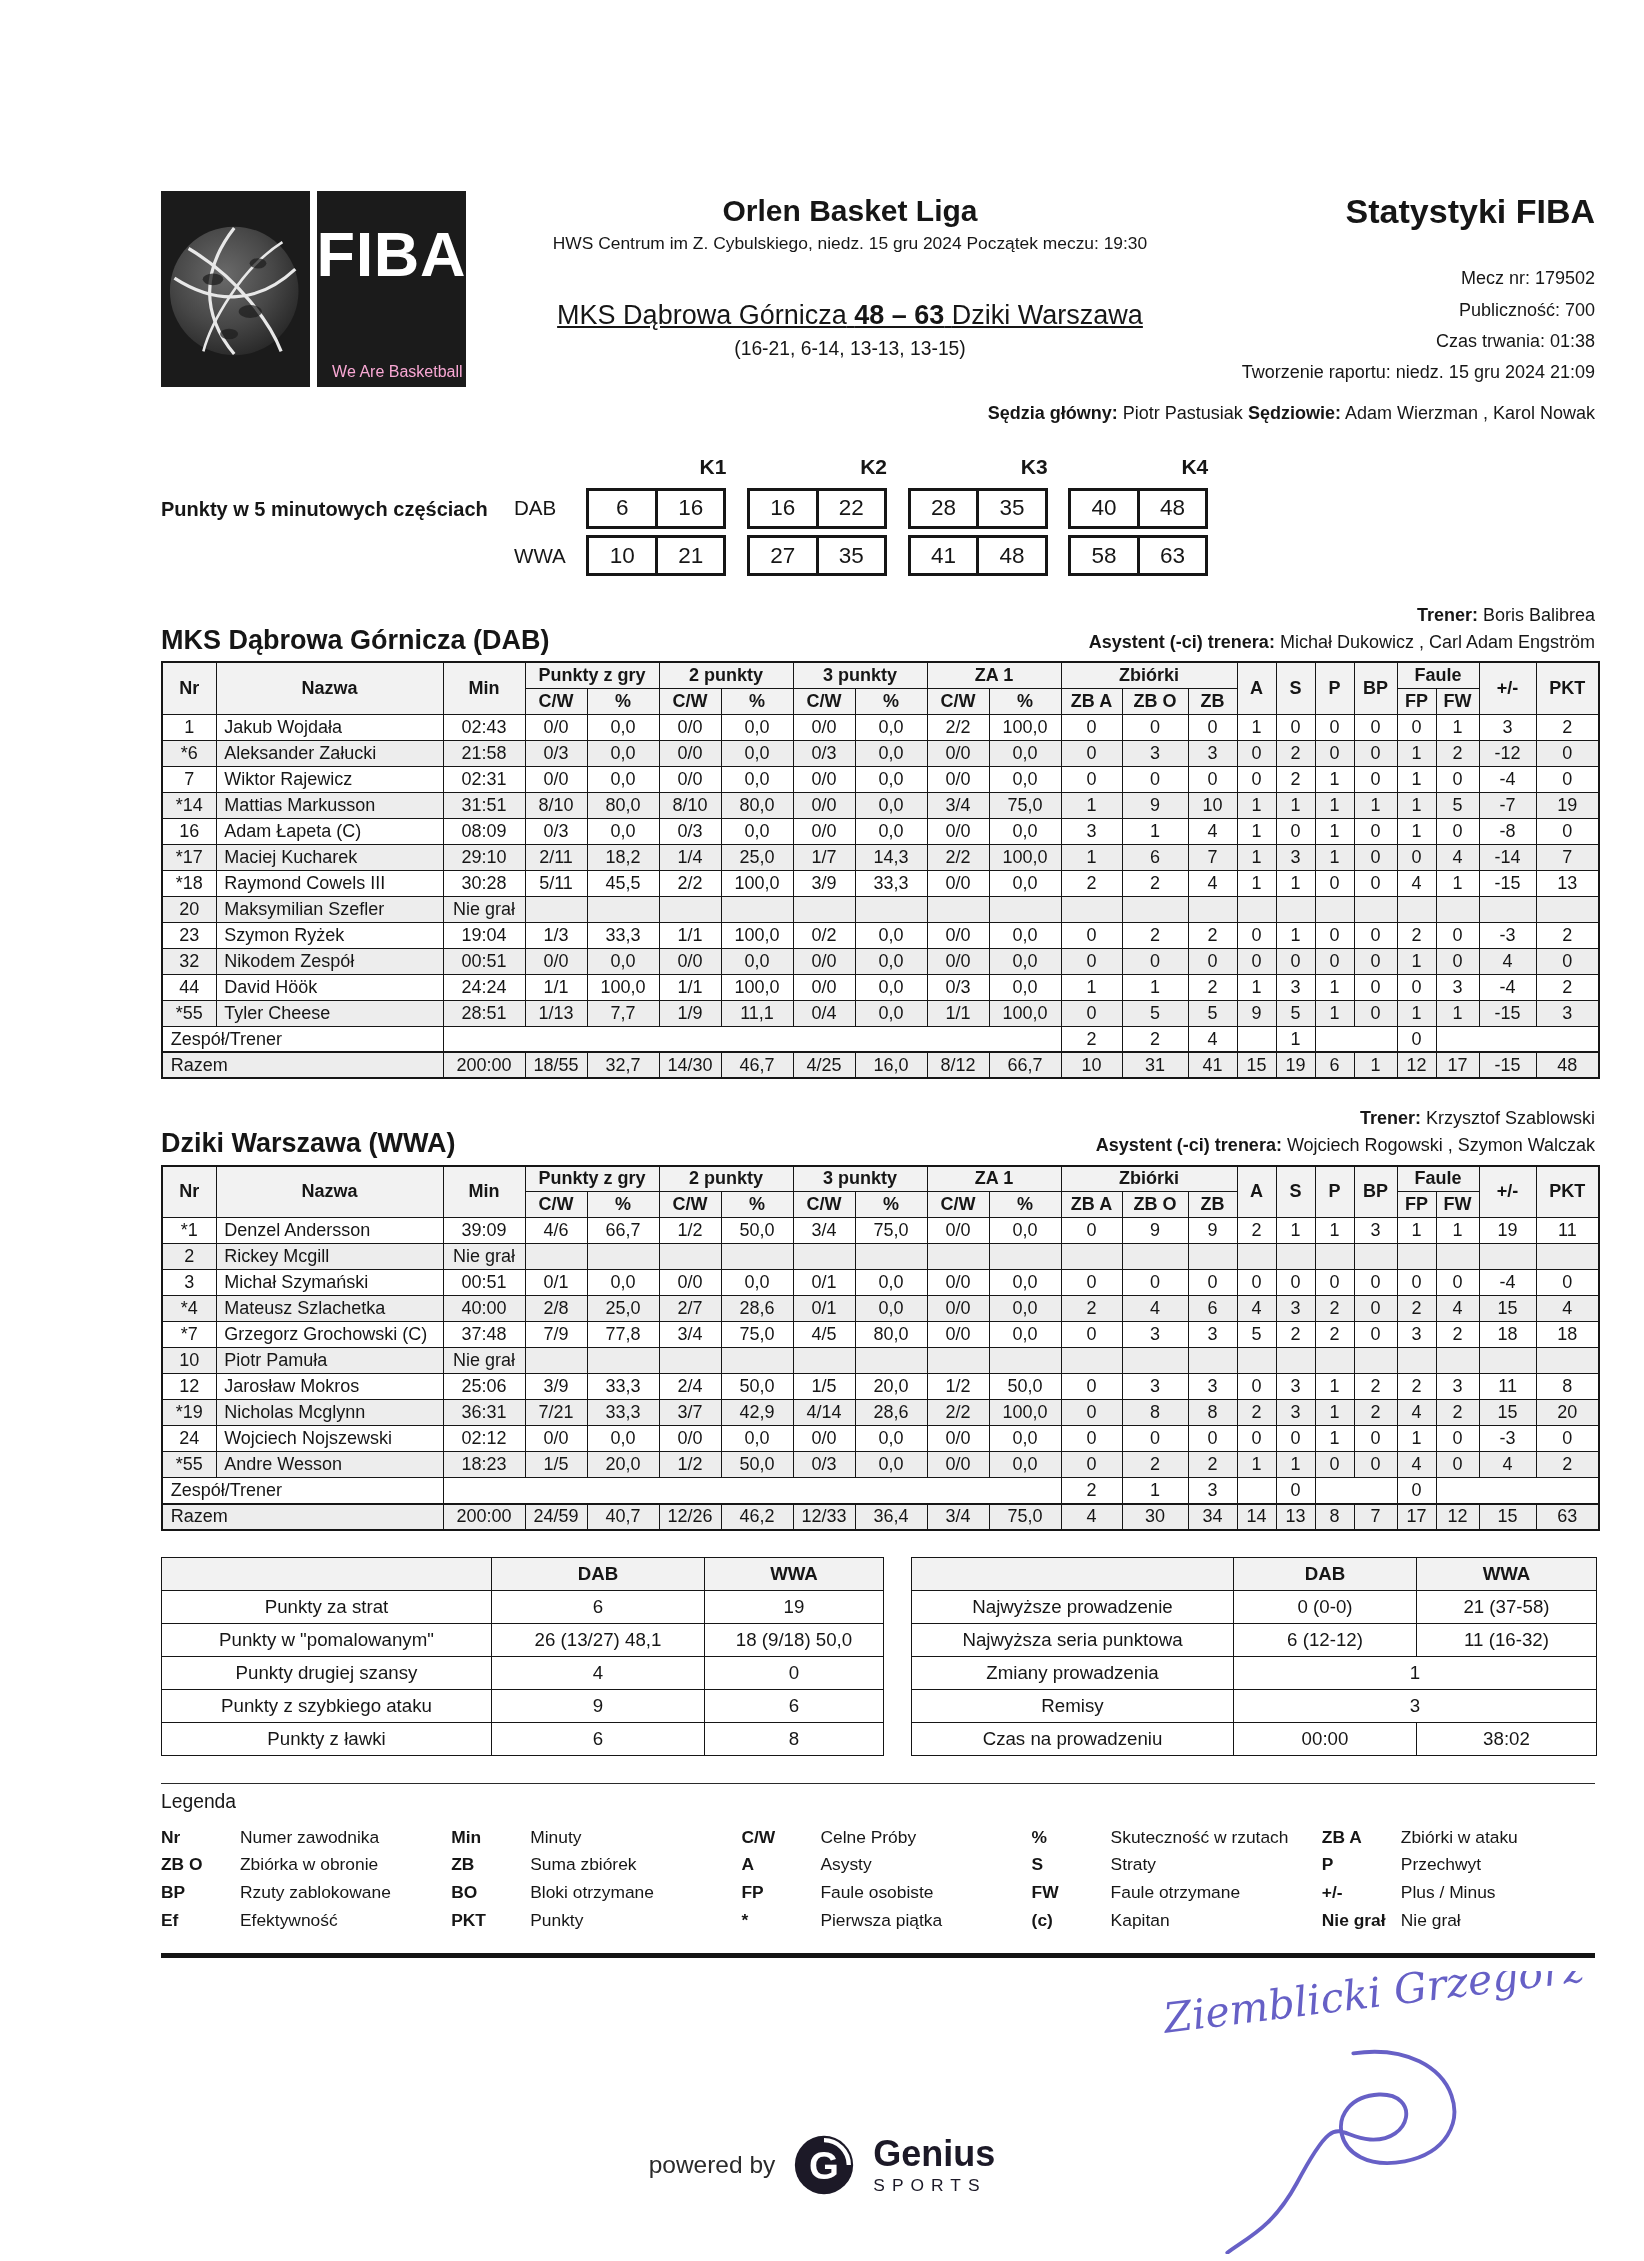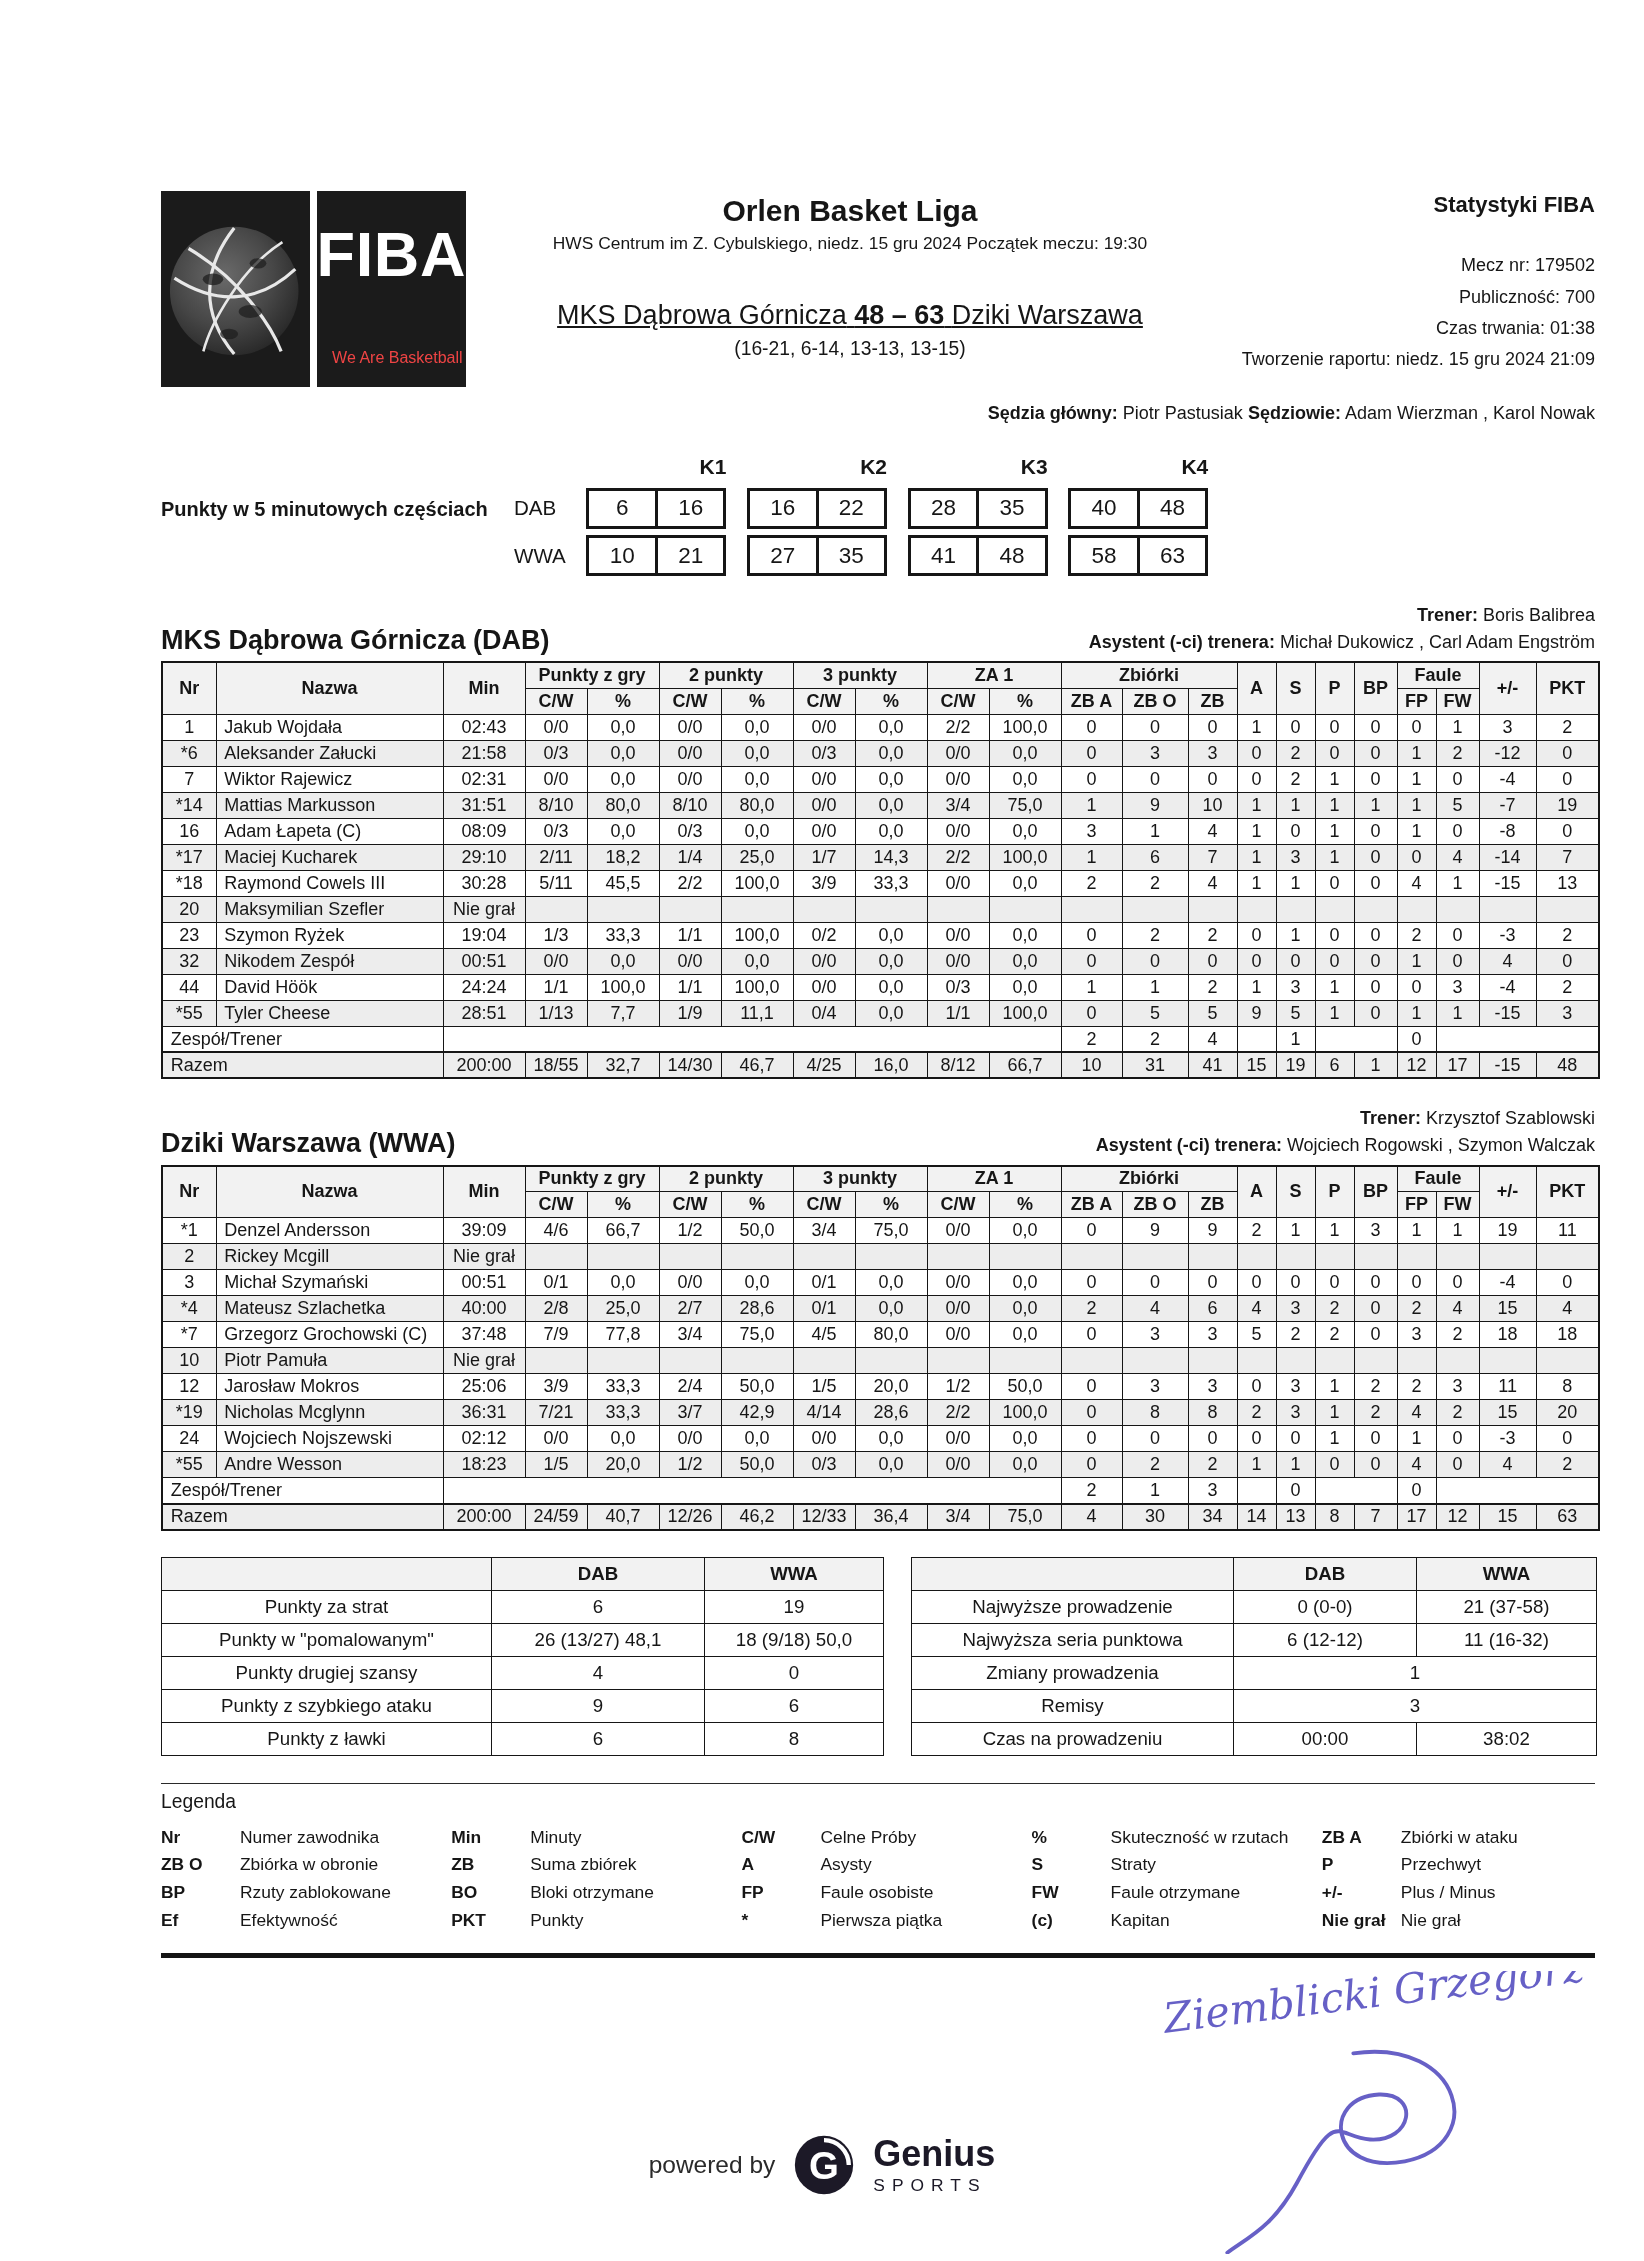--- a/index.html
+++ b/index.html
@@ -6,29 +6,29 @@
   .sheet{position:relative;width:1644px;height:2261px;background:#fff;overflow:hidden;
          font-family:"Liberation Sans",sans-serif;color:#161616;}
   .content{position:absolute;left:161px;top:191px;width:1434px;}
 
   
   .hdr{display:flex;align-items:flex-start;}
   .fiba-logo{width:305px;height:196px;display:flex;gap:6.4px;flex:0 0 auto;}
   .fiba-left{width:152px;height:100%;background:#1b1b1b;display:flex;align-items:center;justify-content:center;}
   .fiba-right{flex:1;height:100%;background:#1b1b1b;position:relative;color:#fff;}
   .fiba-word{font-size:63px;font-weight:bold;text-align:center;margin-top:27px;letter-spacing:0.6px;}
-  .fiba-tag{position:absolute;left:15.5px;bottom:20px;font-size:16px;color:#ef4444;}
+  .fiba-tag{position:absolute;left:15.5px;bottom:6px;font-size:16px;color:#f9a8d4;}
   .hdr-center{flex:1;text-align:center;padding-top:2.6px;}
   .league{font-size:30px;font-weight:bold;}
   .venue{font-size:17.4px;margin-top:5.2px;}
   .matchline{font-size:27px;margin-top:46px;text-decoration:underline;}
   .matchline .score{font-weight:bold;}
   .periods{font-size:19.3px;margin-top:7.7px;}
   .hdr-right{flex:0 0 361px;text-align:right;padding-top:1.3px;}
-  .doc-title{font-size:22px;font-weight:bold;}
+  .doc-title{font-size:34px;font-weight:bold;}
   .meta1{font-size:18px;margin-top:37px;}
   .meta{font-size:18px;margin-top:10.3px;}
   .ref-line{text-align:right;font-size:18px;margin-top:15.5px;}
   .b{font-weight:bold;}
 
   
   .quarters{display:flex;margin-top:31px;}
   .q-label{width:353px;font-weight:bold;font-size:20px;padding-top:43px;}
   .q-table{display:flex;gap:20.6px;align-items:flex-start;}
   .q-col{display:flex;flex-direction:column;gap:6.4px;}

